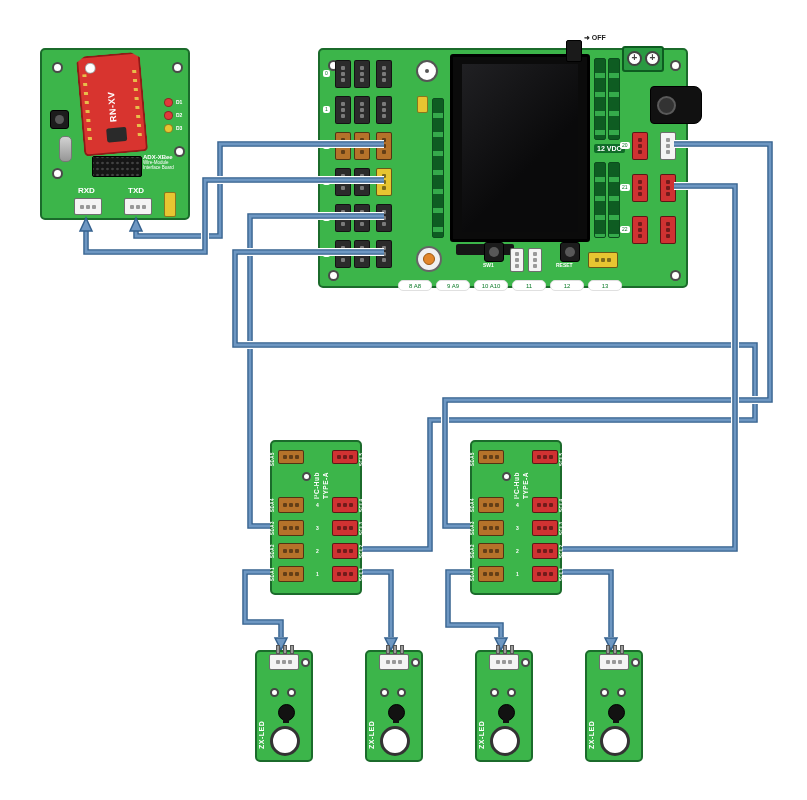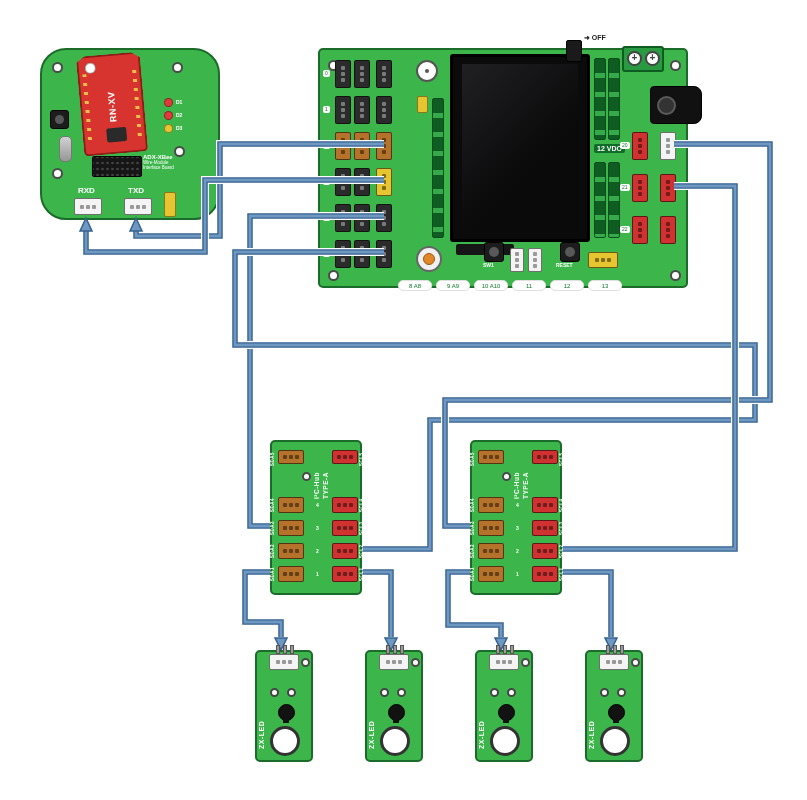--- a/index.html
+++ b/index.html
@@ -52,21 +52,21 @@
   .bigled{position:absolute;width:30px;height:30px;border-radius:50%;background:#fff;border:3px solid #333;box-sizing:border-box;}
   .smcirc{position:absolute;width:9px;height:9px;border-radius:50%;background:#fff;border:2px solid #444;box-sizing:border-box;}
   .hpin{position:absolute;width:4px;height:9px;background:#9a9a9a;border:1px solid #555;box-sizing:border-box;}
   svg.wires{position:absolute;left:0;top:0;pointer-events:none;}
 </style>
 </head>
 <body>
 
 <div class="canvas">
 
-  <div class="board" style="left:40px;top:48px;width:180px;height:172px;border-radius:26px;">
+  <div class="board" style="left:40px;top:48px;width:150px;height:172px;">
     <div class="hole" style="left:10px;top:12px;"></div>
     <div class="hole" style="left:130px;top:12px;"></div>
     <div class="hole" style="left:132px;top:96px;"></div>
     <div class="hole" style="left:10px;top:118px;"></div>
 
     <div class="tact" style="left:8px;top:60px;width:17px;height:17px;"></div>
     <div class="crystal" style="left:17px;top:86px;"></div>
 
     <div class="xbee-module" style="left:38px;top:4px;width:64px;height:100px;">
       <div class="mod-dot"></div>

